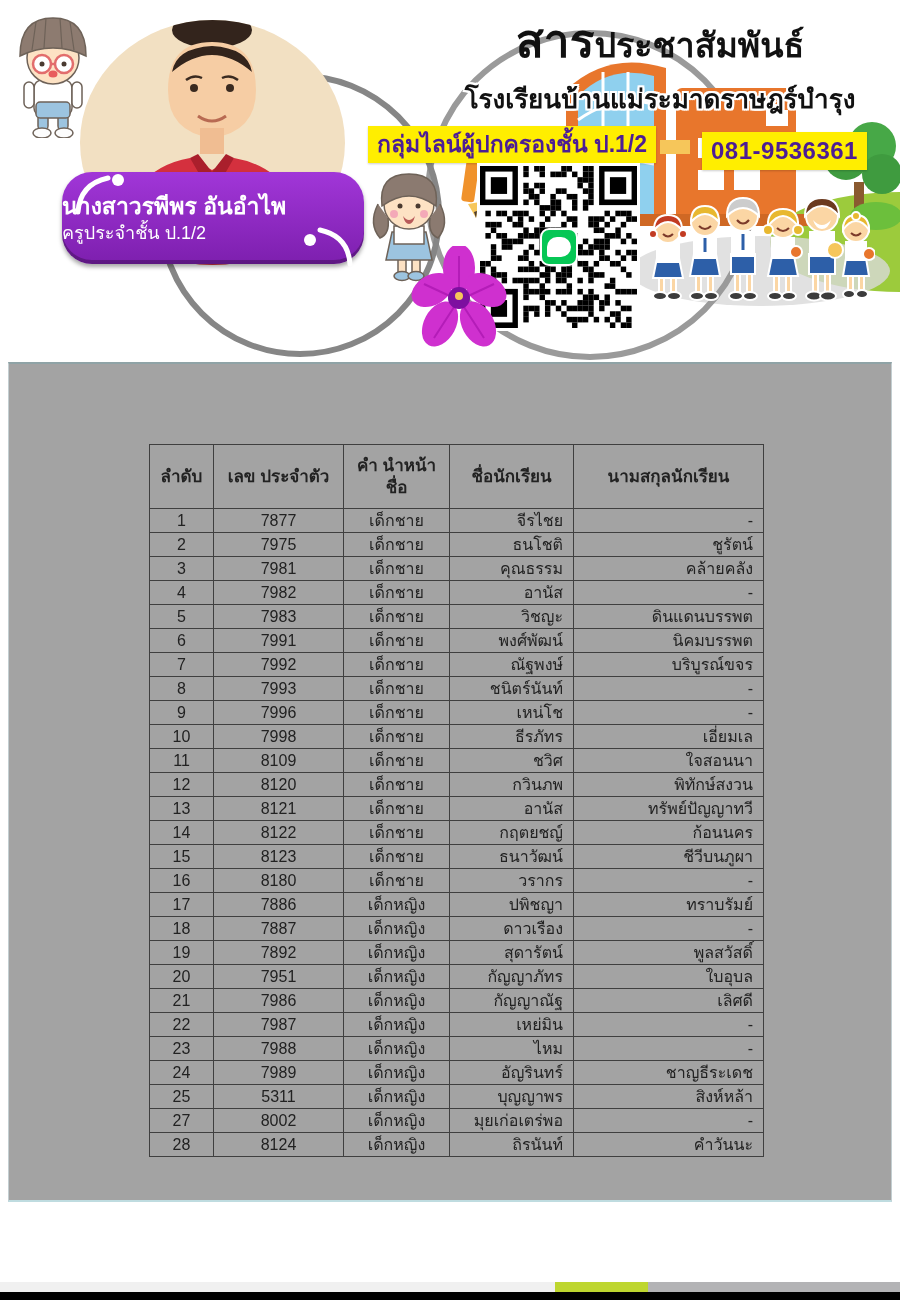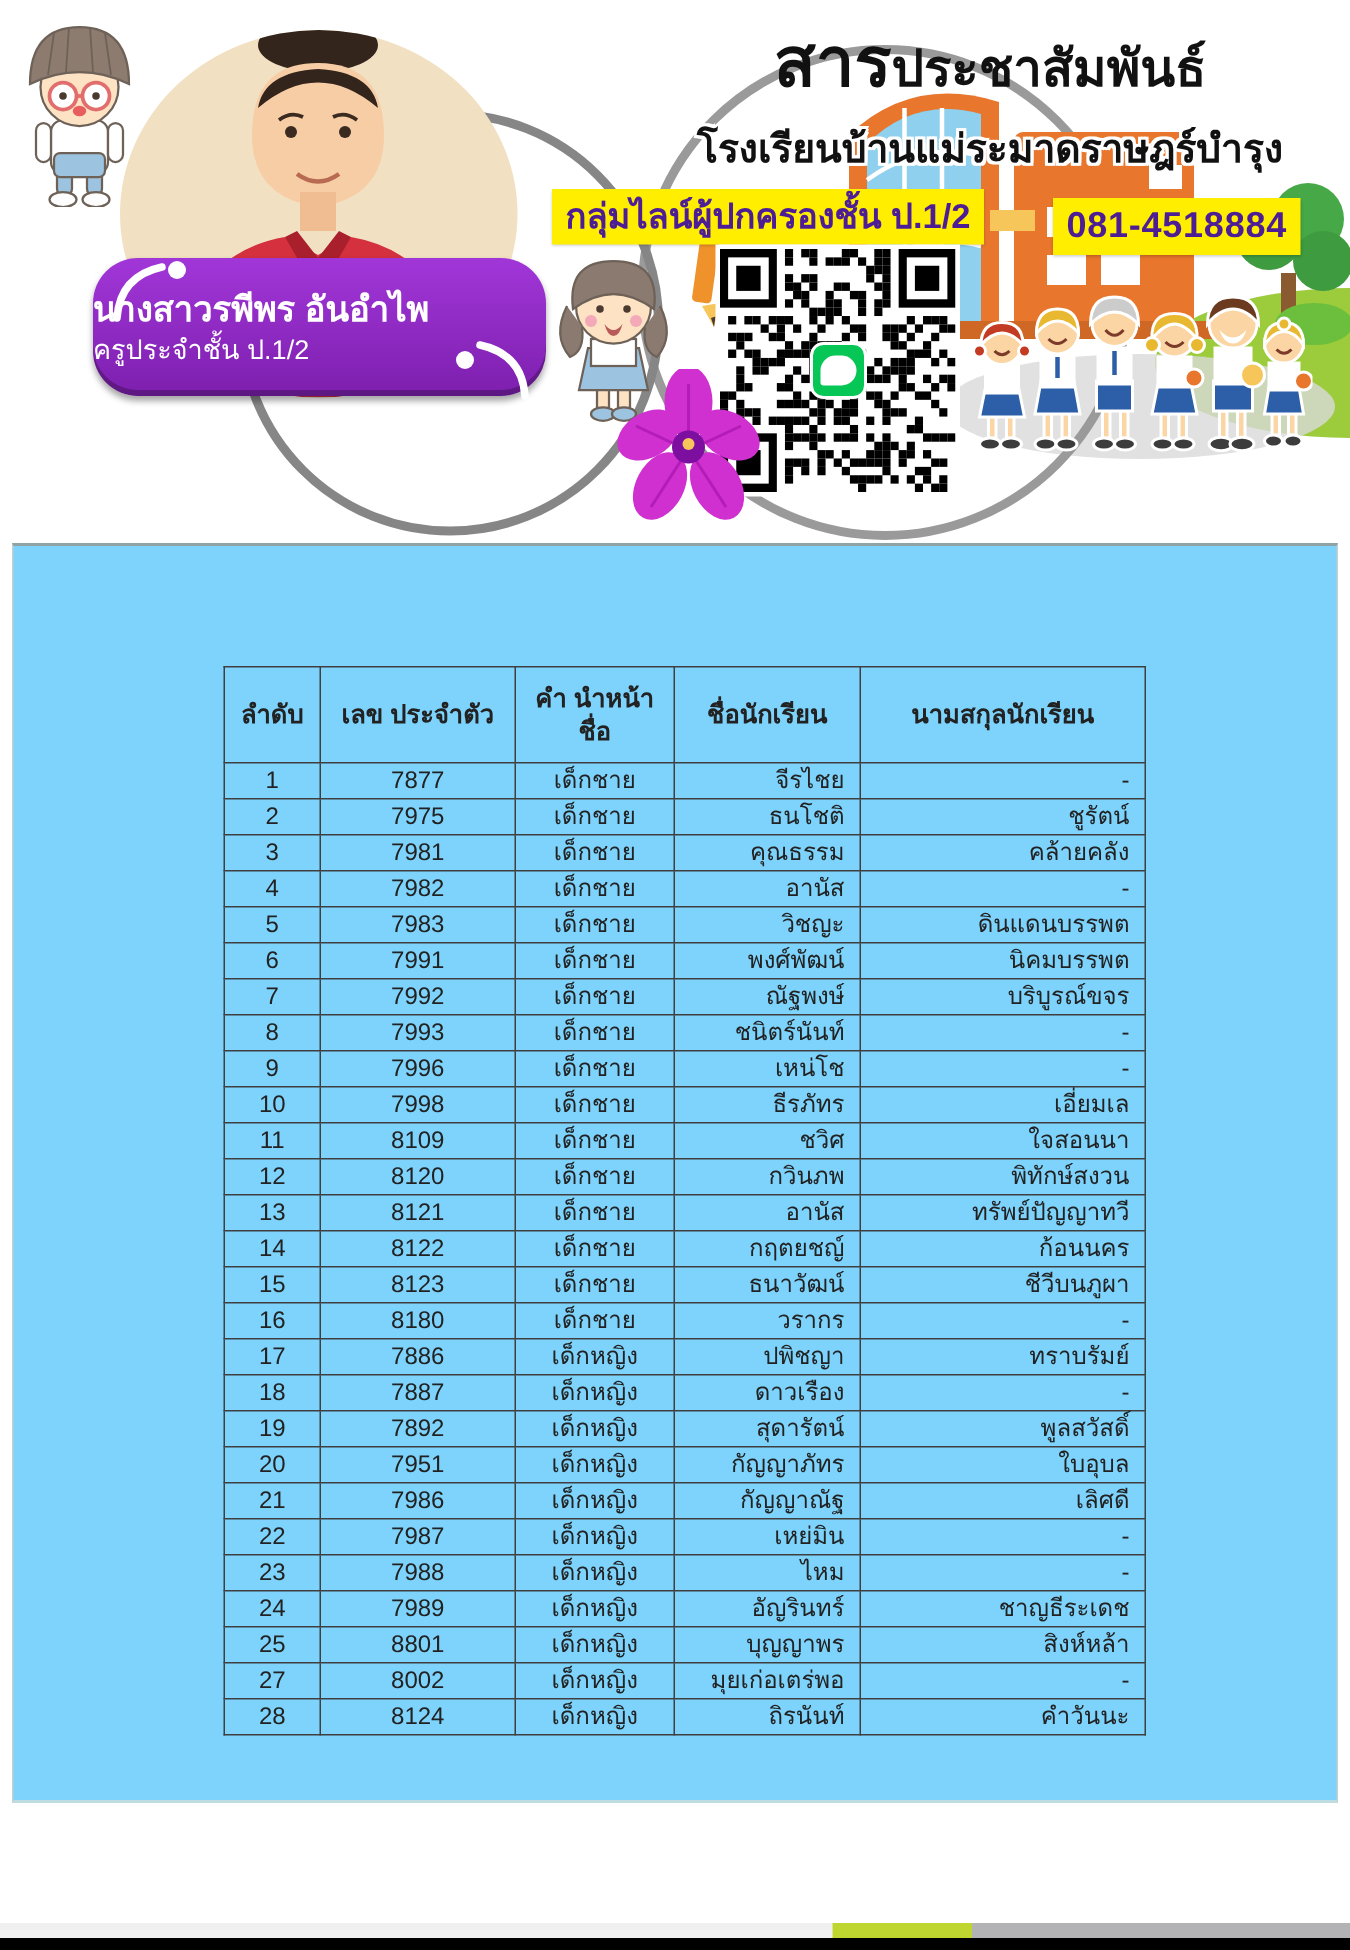--- a/index.html
+++ b/index.html
@@ -53,21 +53,21 @@
   #flower    { left:410px; top:246px; z-index:5; }
   #building  { left:548px; top:50px;  z-index:0; }
   #kids      { left:645px; top:192px; z-index:4; }
   #trees     { left:820px; top:112px; z-index:1; }
   #hill      { position:absolute; left:770px; top:192px; width:260px; height:100px; background:#9ccb3c;
                border-radius:50%; z-index:0; }
   #road      { position:absolute; left:630px; top:236px; width:260px; height:70px; background:#d9d9d9;
                border-radius:50%; z-index:0; opacity:.8; }
 
   
-  #page { position:absolute; left:8px; top:362px; width:884px; height:840px; background:#7dd3fc;
+  #page { position:absolute; left:8px; top:362px; width:884px; height:840px; background:#a3a3a3;
           border-top:2px solid #8fa3a6; border-left:1px solid #c3ced1; border-right:1px solid #c3ced1;
           border-bottom:2px solid #bfdce0; z-index:6; }
 
   #roster { position:absolute; left:140px; top:80px; border-collapse:collapse; table-layout:fixed; width:614px;
             color:#222; }
   #roster th, #roster td { border:1px solid #3f3f3f; }
   #roster th { height:64px; font-size:17px; font-weight:700; text-align:center; padding:2px 6px; line-height:1.25; }
   #roster td { height:24px; font-size:16px; padding:0 10px; line-height:1.1; }
   #roster th:nth-child(1){ width:64px; }
   #roster th:nth-child(2){ width:130px; }
@@ -110,21 +110,21 @@
       <rect x="0" y="164" width="268" height="12" fill="#cf6824"></rect>
     </svg>
 
     <div id="title">
       <span class="big">สาร</span><span class="rest">ประชาสัมพันธ์</span>
     </div>
 
     <div id="school-name">โรงเรียนบ้านแม่ระมาดราษฎร์บำรุง</div>
 
     <div id="line-group" class="hl">กลุ่มไลน์ผู้ปกครองชั้น ป.1/2</div>
-    <div id="phone" class="hl">081-4518884</div>
+    <div id="phone" class="hl">081-9536361</div>
 
     <div id="photo">
       <svg width="265" height="245" viewBox="0 0 265 245">
         <ellipse cx="132" cy="10" rx="40" ry="18" fill="#33241c"></ellipse>
         <path d="M88 70 Q88 22 132 22 Q176 22 176 70 Q176 112 132 118 Q88 112 88 70 Z" fill="#f6cda4"></path>
         <path d="M92 52 Q132 18 172 52 Q168 28 132 26 Q96 28 92 52 Z" fill="#33241c"></path>
         <circle cx="114" cy="68" r="4" fill="#3a2a20"></circle>
           <circle cx="150" cy="68" r="4" fill="#3a2a20"></circle>
         <path d="M106 60 q8 -6 16 -2 M142 58 q8 -4 16 2" stroke="#3a2a20" stroke-width="2.5" fill="none"></path>
         <path d="M118 96 q14 10 28 0" stroke="#b86a52" stroke-width="3" fill="none"></path>
@@ -780,21 +780,21 @@
           </tr>
           <tr>
             <td class="c0">24</td>
             <td class="c1">7989</td>
             <td class="c2">เด็กหญิง</td>
             <td class="c3">อัญรินทร์</td>
             <td class="c4">ชาญธีระเดช</td>
           </tr>
           <tr>
             <td class="c0">25</td>
-            <td class="c1">8801</td>
+            <td class="c1">5311</td>
             <td class="c2">เด็กหญิง</td>
             <td class="c3">บุญญาพร</td>
             <td class="c4">สิงห์หล้า</td>
           </tr>
           <tr>
             <td class="c0">27</td>
             <td class="c1">8002</td>
             <td class="c2">เด็กหญิง</td>
             <td class="c3">มุยเก่อเตร่พอ</td>
             <td class="c4">-</td>

